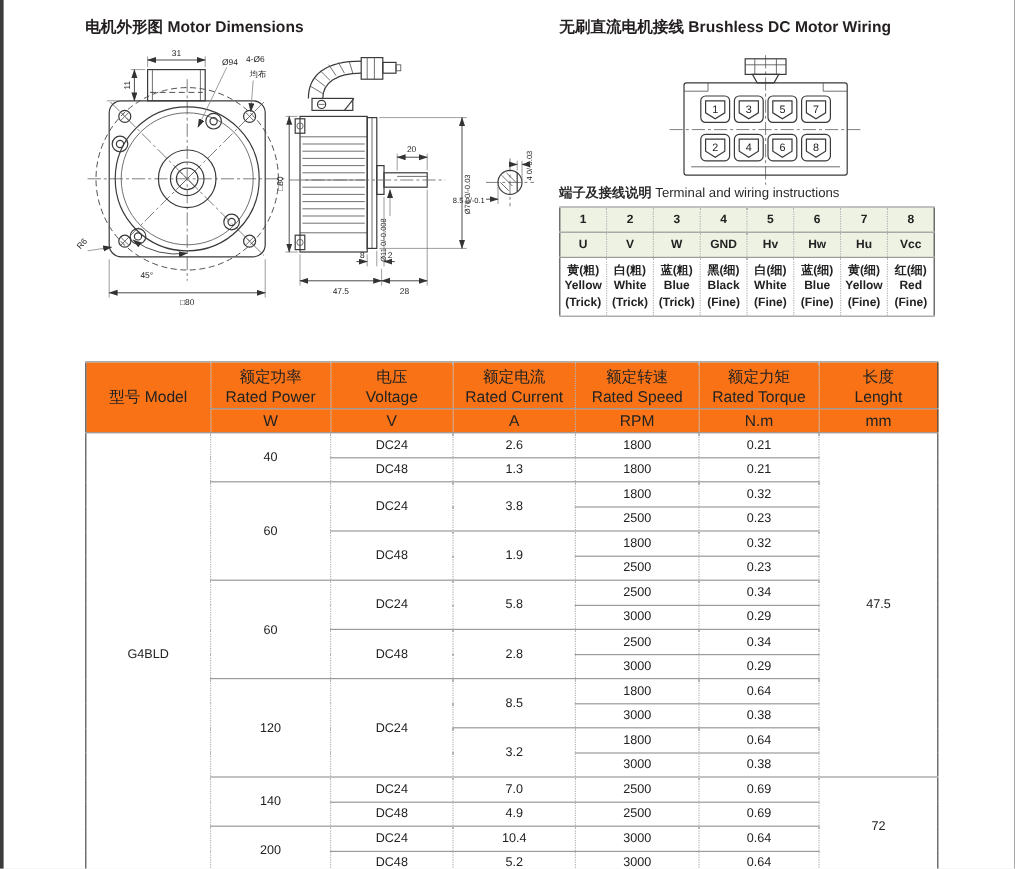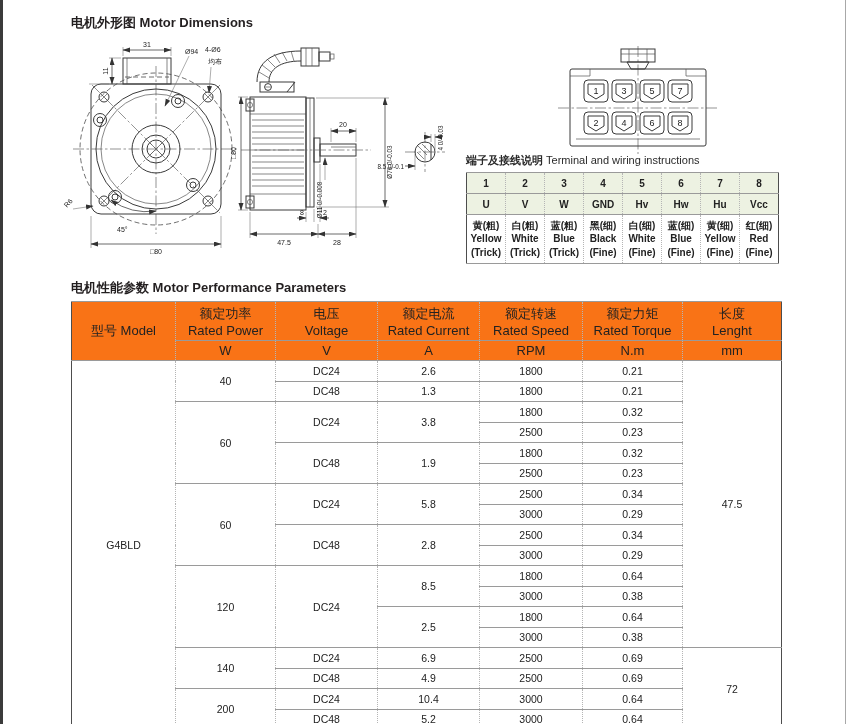--- a/index.html
+++ b/index.html
@@ -45,21 +45,21 @@
   .perf-table thead tr.h2 th{height:19px;}
   .perf-table thead{border-bottom:1px solid #6a6a6a;}
   .perf-table tbody td{height:19.5px;}
 </style>
 </head>
 <body>
 
 <div class="page">
 
   <div class="sec-title" style="left:68px; top:14px;text-align:center;">电机外形图 Motor Dimensions</div>
-  <div class="sec-title" style="left:68px; top:279px;">电机性能参数 Motor Performance Parameters</div>
+  <div class="sec-title" style="left:463px; top:14px;">无刷直流电机接线 Brushless DC Motor Wiring</div>
   <div class="caption" style="left:463px; top:153px;">
     <span class="cn">端子及接线说明</span>
     <span>Terminal and wiring instructions</span>
   </div>
 
   <svg style="left:56px; top:42px;" width="400" height="228" viewBox="0 0 400 228">
     <defs>
       <marker id="ar" markerWidth="8" markerHeight="6" refX="7" refY="2.5" orient="auto-start-reverse" markerUnits="userSpaceOnUse">
         <path d="M0,0 L7.5,2.5 L0,5 z" fill="#333"></path>
       </marker>
@@ -476,32 +476,32 @@
           <td rowspan="4">DC24</td>
           <td rowspan="2">8.5</td>
           <td>1800</td>
           <td>0.64</td>
         </tr>
         <tr>
           <td>3000</td>
           <td>0.38</td>
         </tr>
         <tr>
-          <td rowspan="2">2.5</td>
+          <td rowspan="2">3.2</td>
           <td>1800</td>
           <td>0.64</td>
         </tr>
         <tr>
           <td>3000</td>
           <td>0.38</td>
         </tr>
         <tr>
           <td rowspan="2">140</td>
           <td>DC24</td>
-          <td>6.9</td>
+          <td>7.0</td>
           <td>2500</td>
           <td>0.69</td>
           <td rowspan="4">72</td>
         </tr>
         <tr>
           <td>DC48</td>
           <td>4.9</td>
           <td>2500</td>
           <td>0.69</td>
         </tr>

